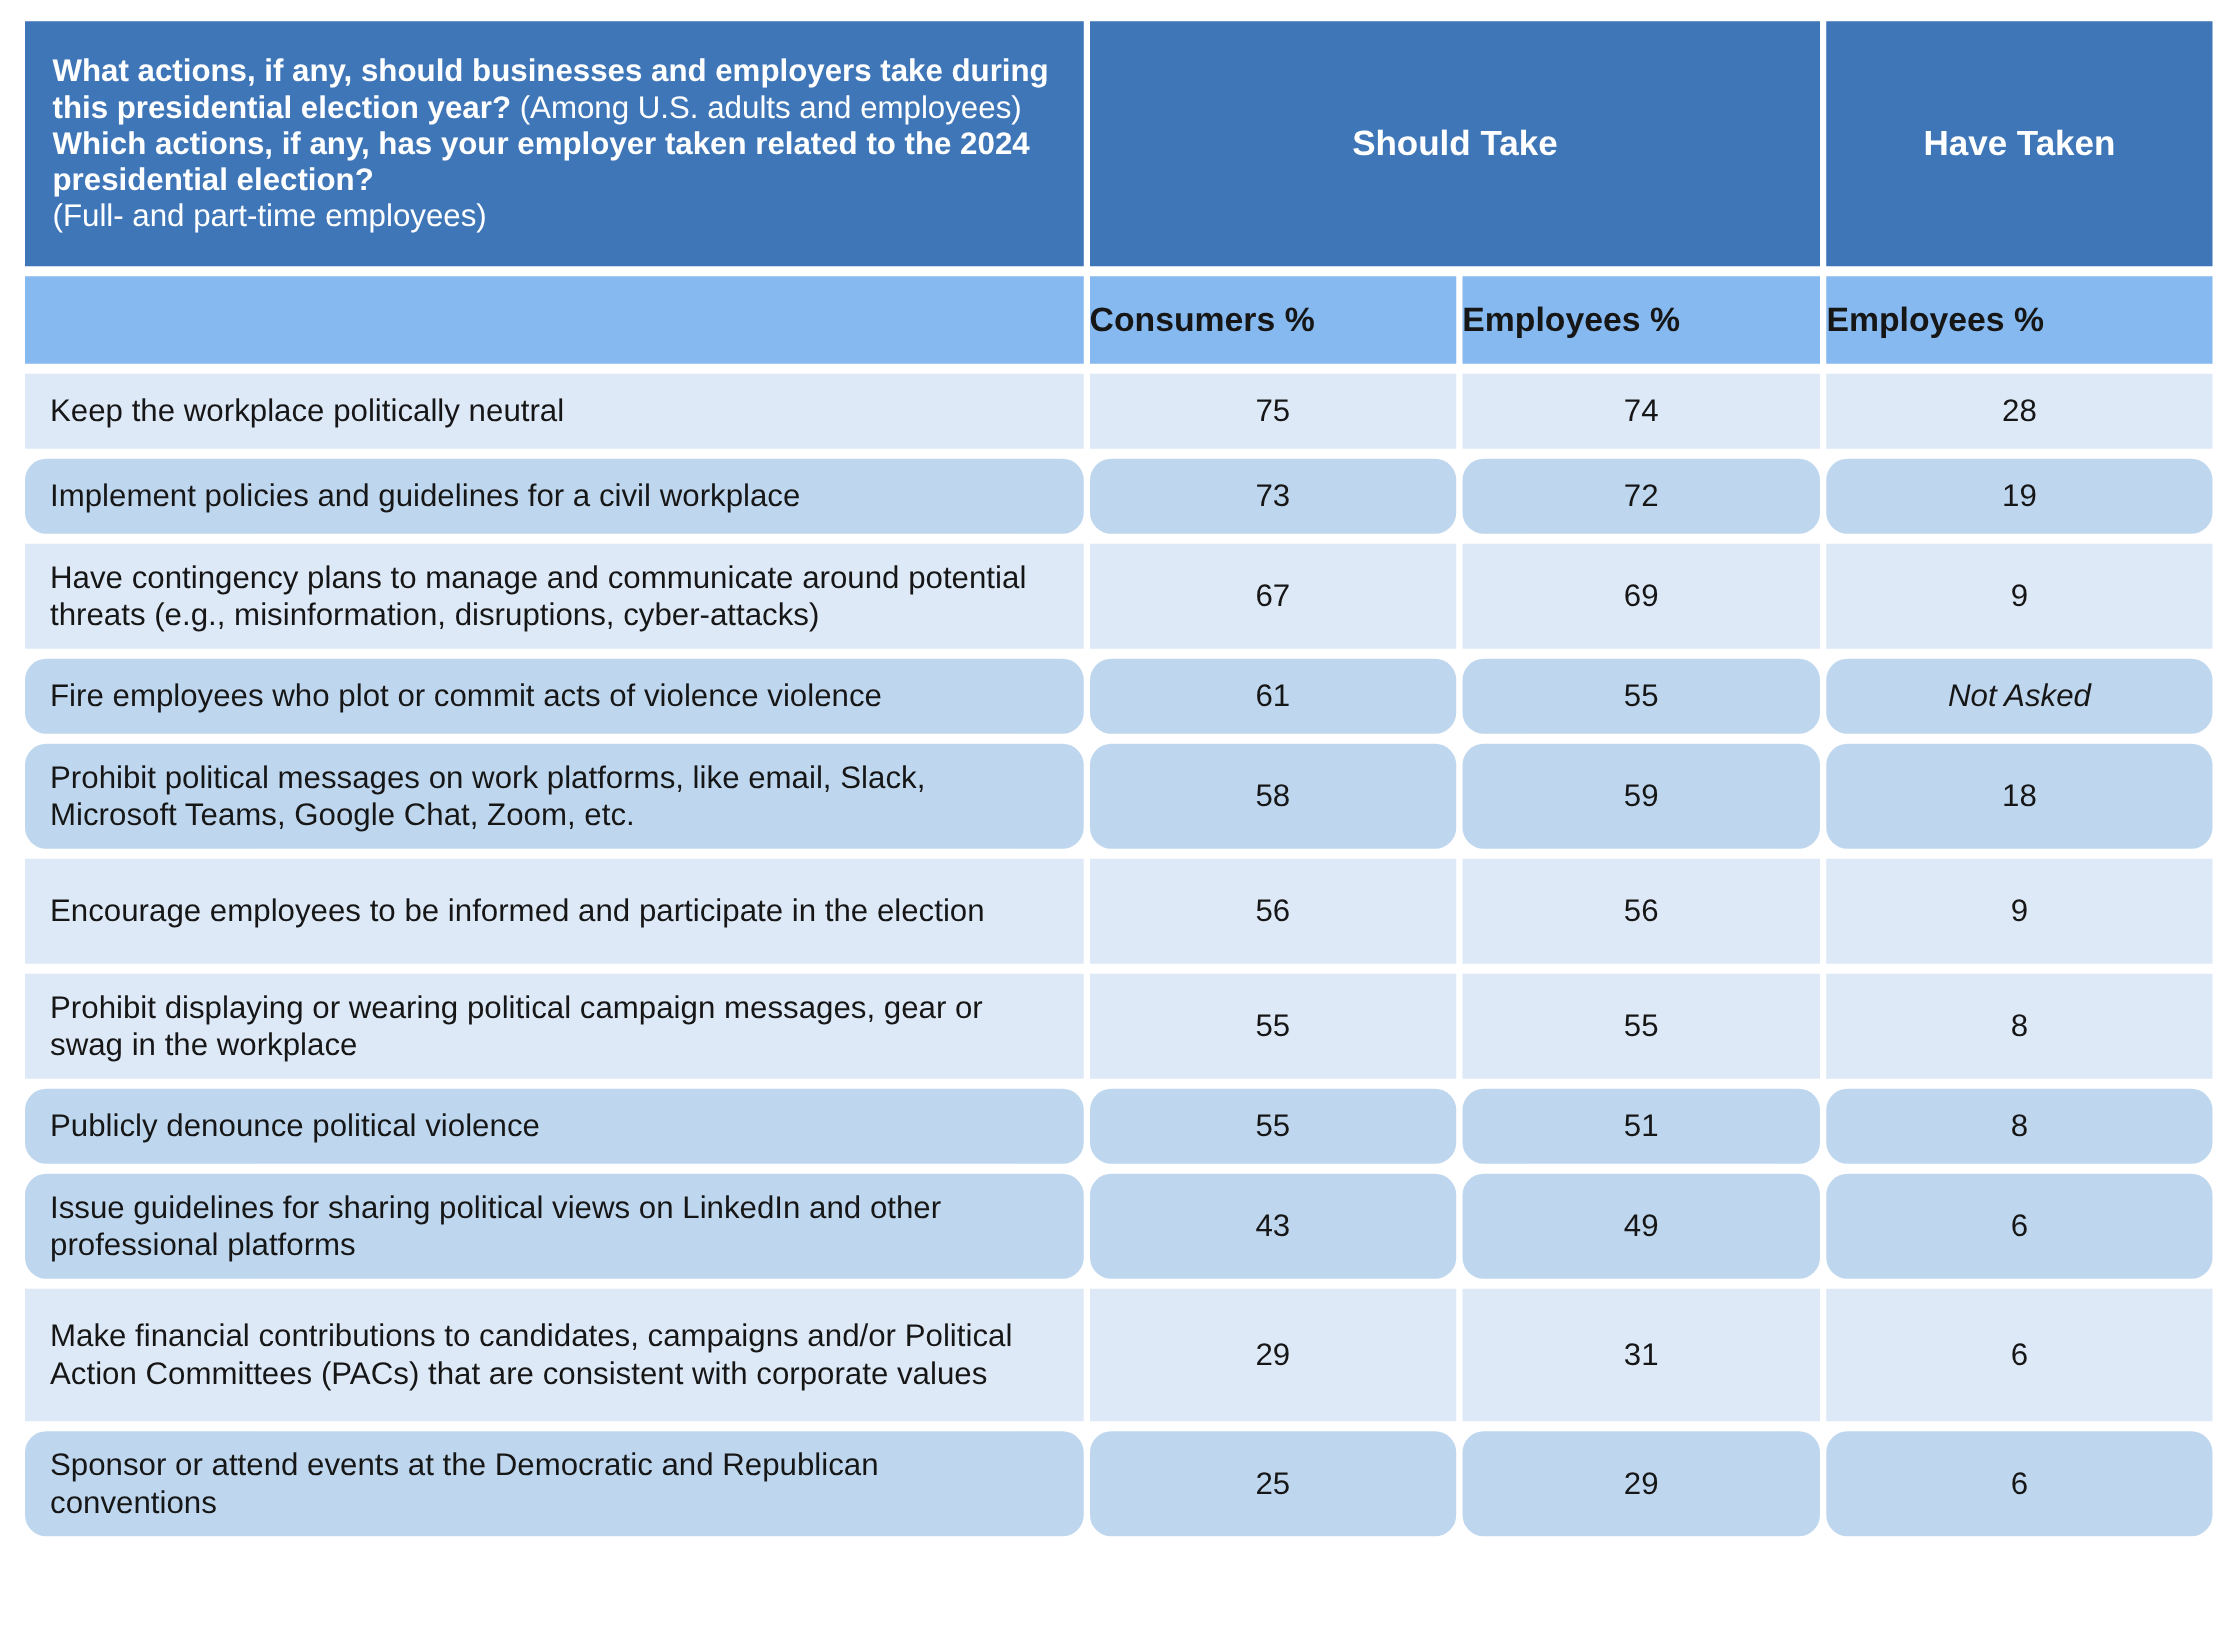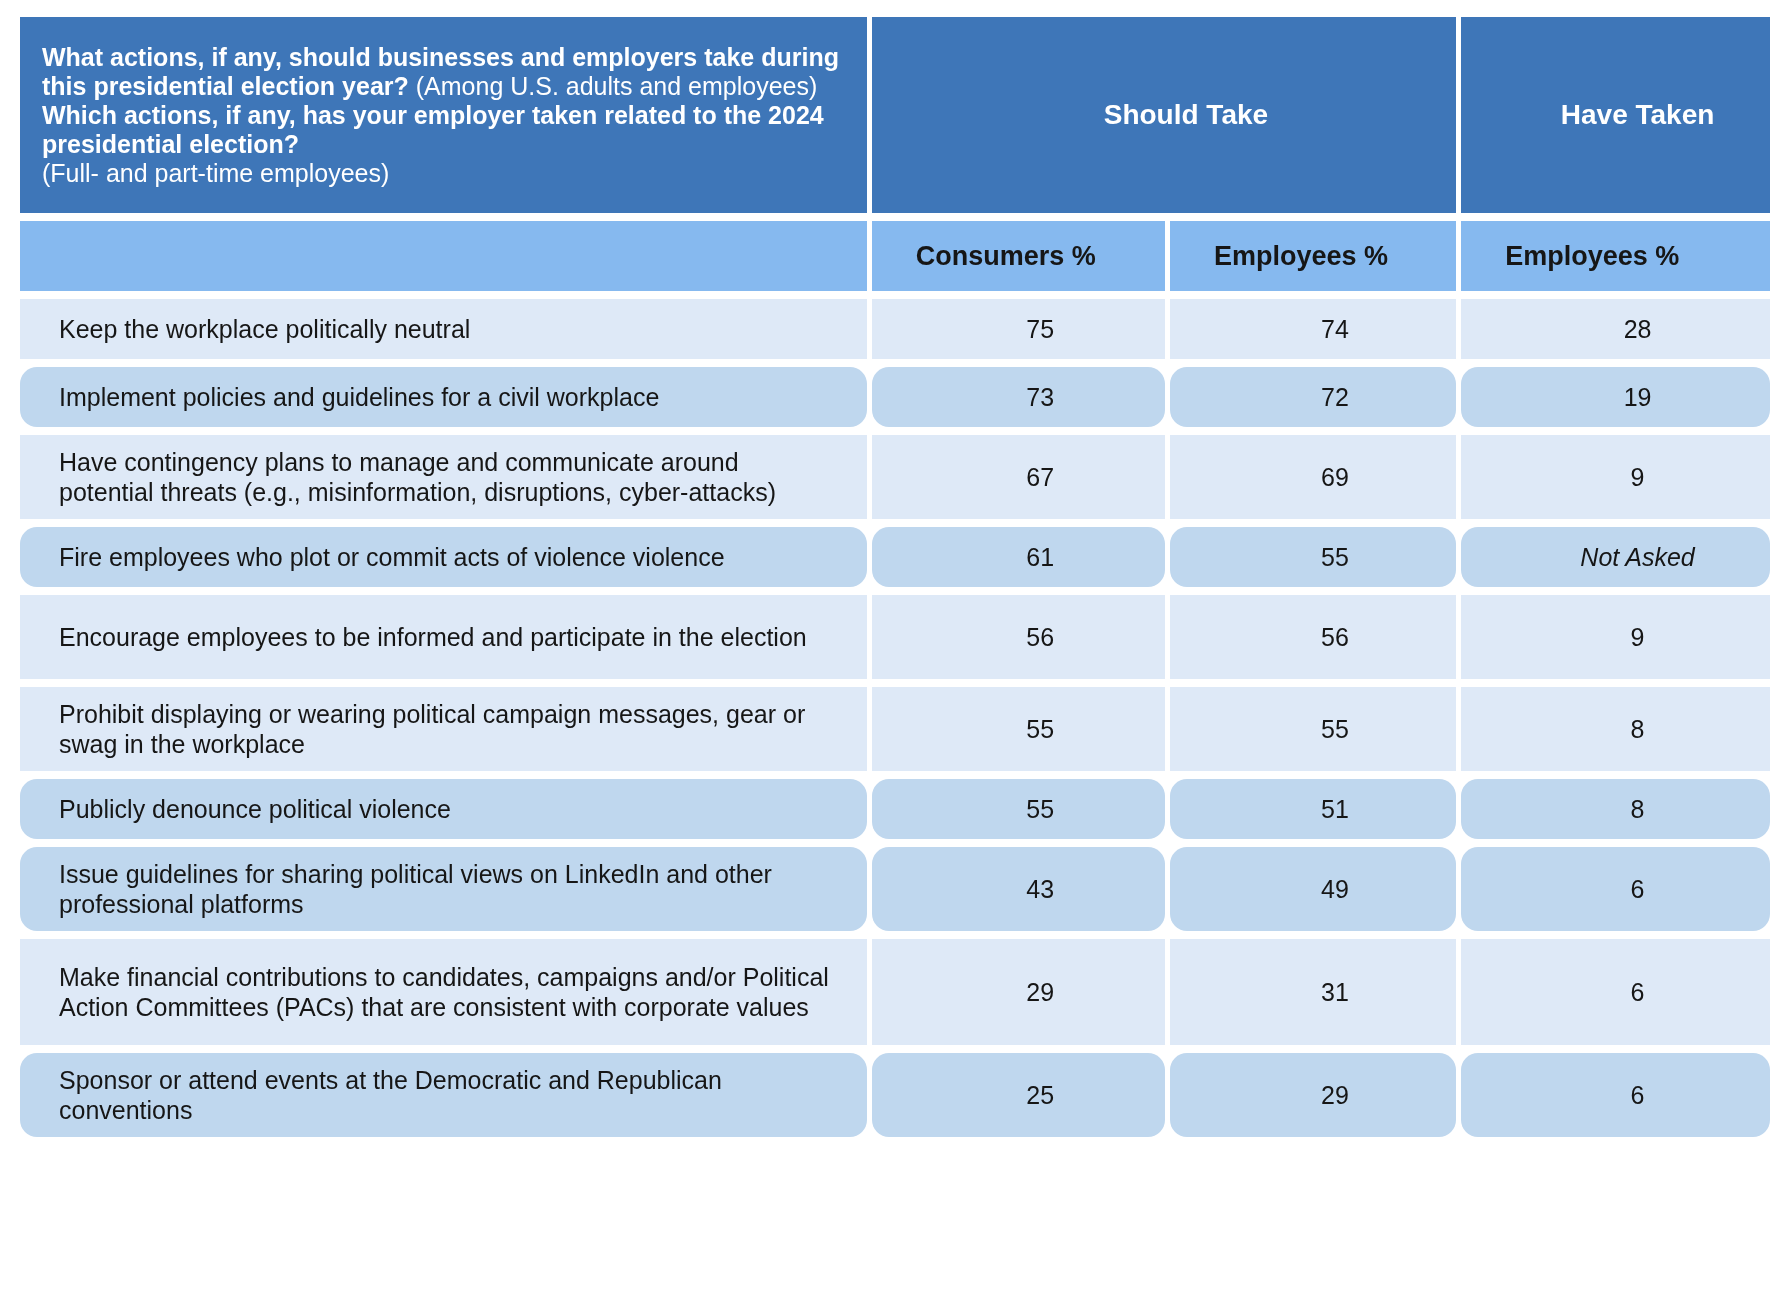--- a/index.html
+++ b/index.html
@@ -27,21 +27,21 @@
     width:1760px;
     border-collapse:separate;
     border-spacing:5px 8px;
     table-layout:fixed;
   }
   col.c-label{width:48.8%;}
   col.c-consumers{width:16.9%;}
   col.c-emp-should{width:16.5%;}
   col.c-emp-taken{width:17.8%;}
 
-  td{vertical-align:middle;padding-left:44px;}
+  td{vertical-align:middle;}
 
   
   tr.header-row td{
     background:var(--header-blue);
     color:var(--text-white);
   }
   td.question-cell{
     height:196px;
     padding:14px 14px 14px 22px;
     font-size:25px;
@@ -69,21 +69,21 @@
 
   
   tr.data-row td{font-size:25px;color:var(--text-dark);}
   tr.data-row.light td{background:var(--row-light);}
   tr.data-row.medium td{background:var(--row-medium);border-radius:17px;}
   tr.data-row.h1 td{height:60px;}
   tr.data-row.h2 td{height:84px;}
   tr.data-row.h3 td{height:106px;}
   td.label-cell{
     text-align:left;
-    padding:8px 30px 8px 39px;
+    padding:8px 30px 8px 20px;
     line-height:30px;
     margin-left:32px;
   }
   td.value-cell{
     text-align:center;
     font-size:26px;
   }
   td.value-cell.italic{font-style:italic;}
 </style>
 </head>
@@ -137,20 +137,26 @@
       <td class="value-cell">9</td>
     </tr>
 
     <tr class="data-row medium h1">
       <td class="label-cell">Fire employees who plot or commit acts of violence violence</td>
       <td class="value-cell">61</td>
       <td class="value-cell">55</td>
       <td class="value-cell italic">Not Asked</td>
     </tr>
 
+    <tr class="data-row medium h2">
+      <td class="label-cell">Prohibit political messages on work platforms, like email, Slack, Microsoft Teams, Google Chat, Zoom, etc.</td>
+      <td class="value-cell">58</td>
+      <td class="value-cell">59</td>
+      <td class="value-cell">18</td>
+    </tr>
 
     <tr class="data-row light h2">
       <td class="label-cell">Encourage employees to be informed and participate in the election</td>
       <td class="value-cell">56</td>
       <td class="value-cell">56</td>
       <td class="value-cell">9</td>
     </tr>
 
 
     <tr class="data-row light h2">

